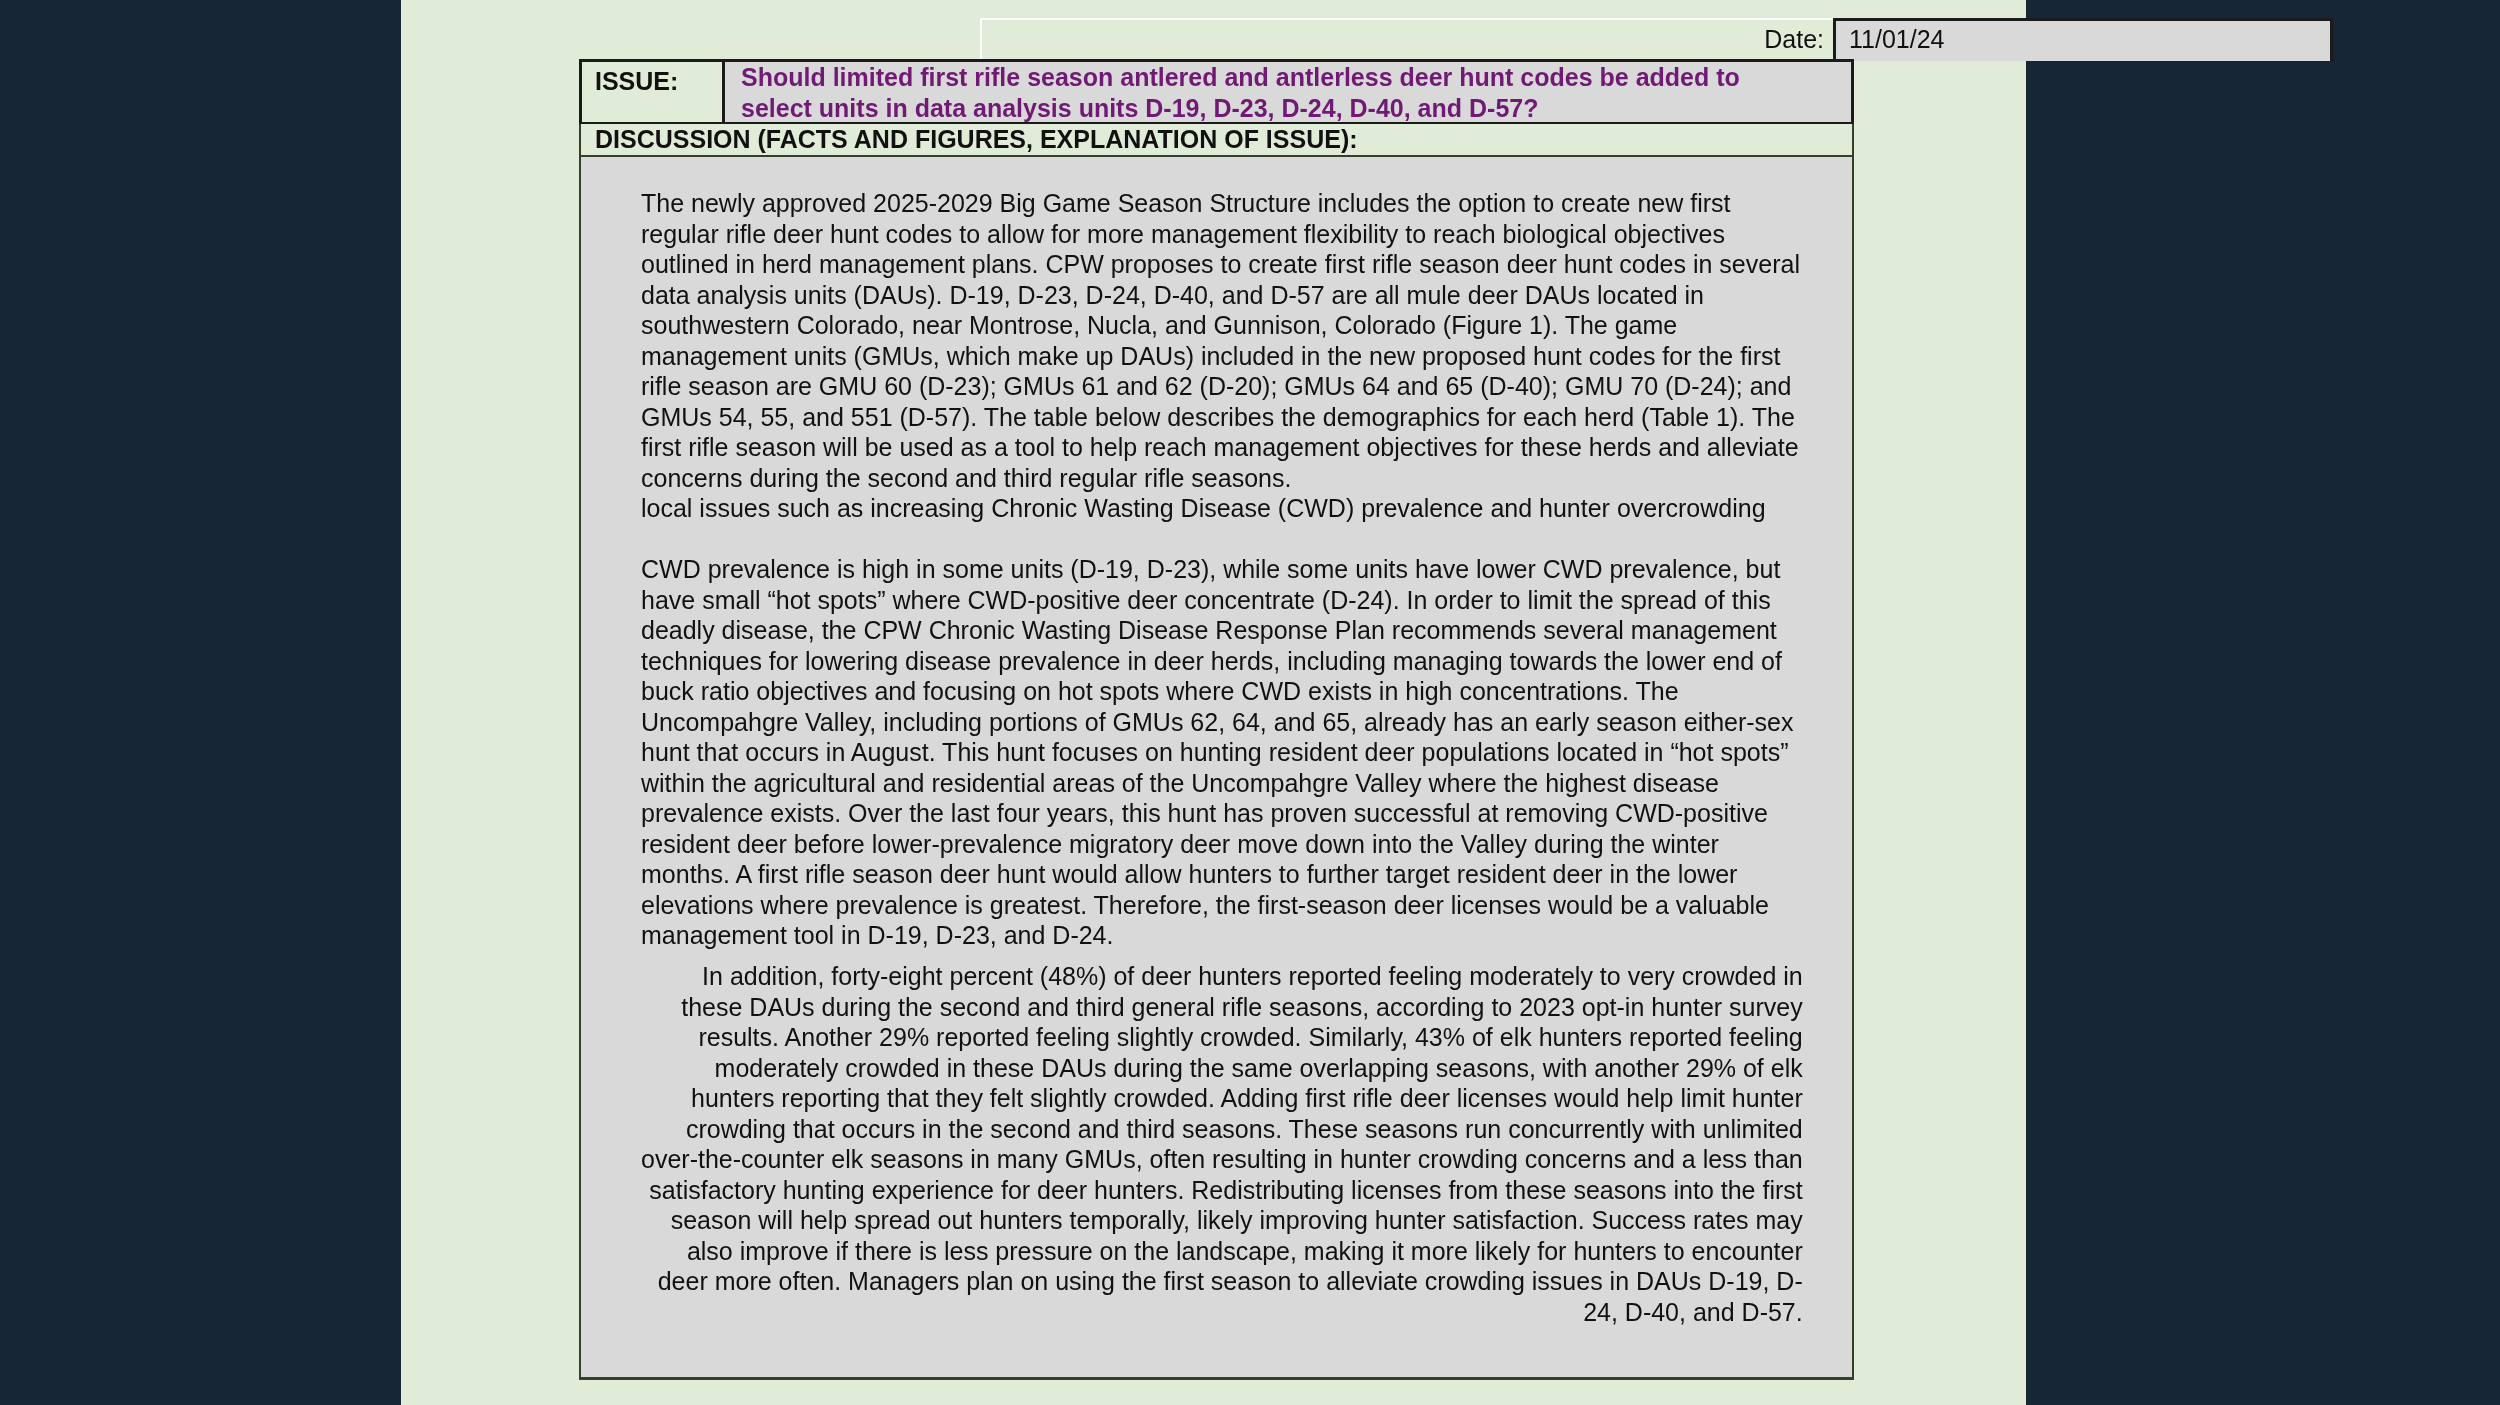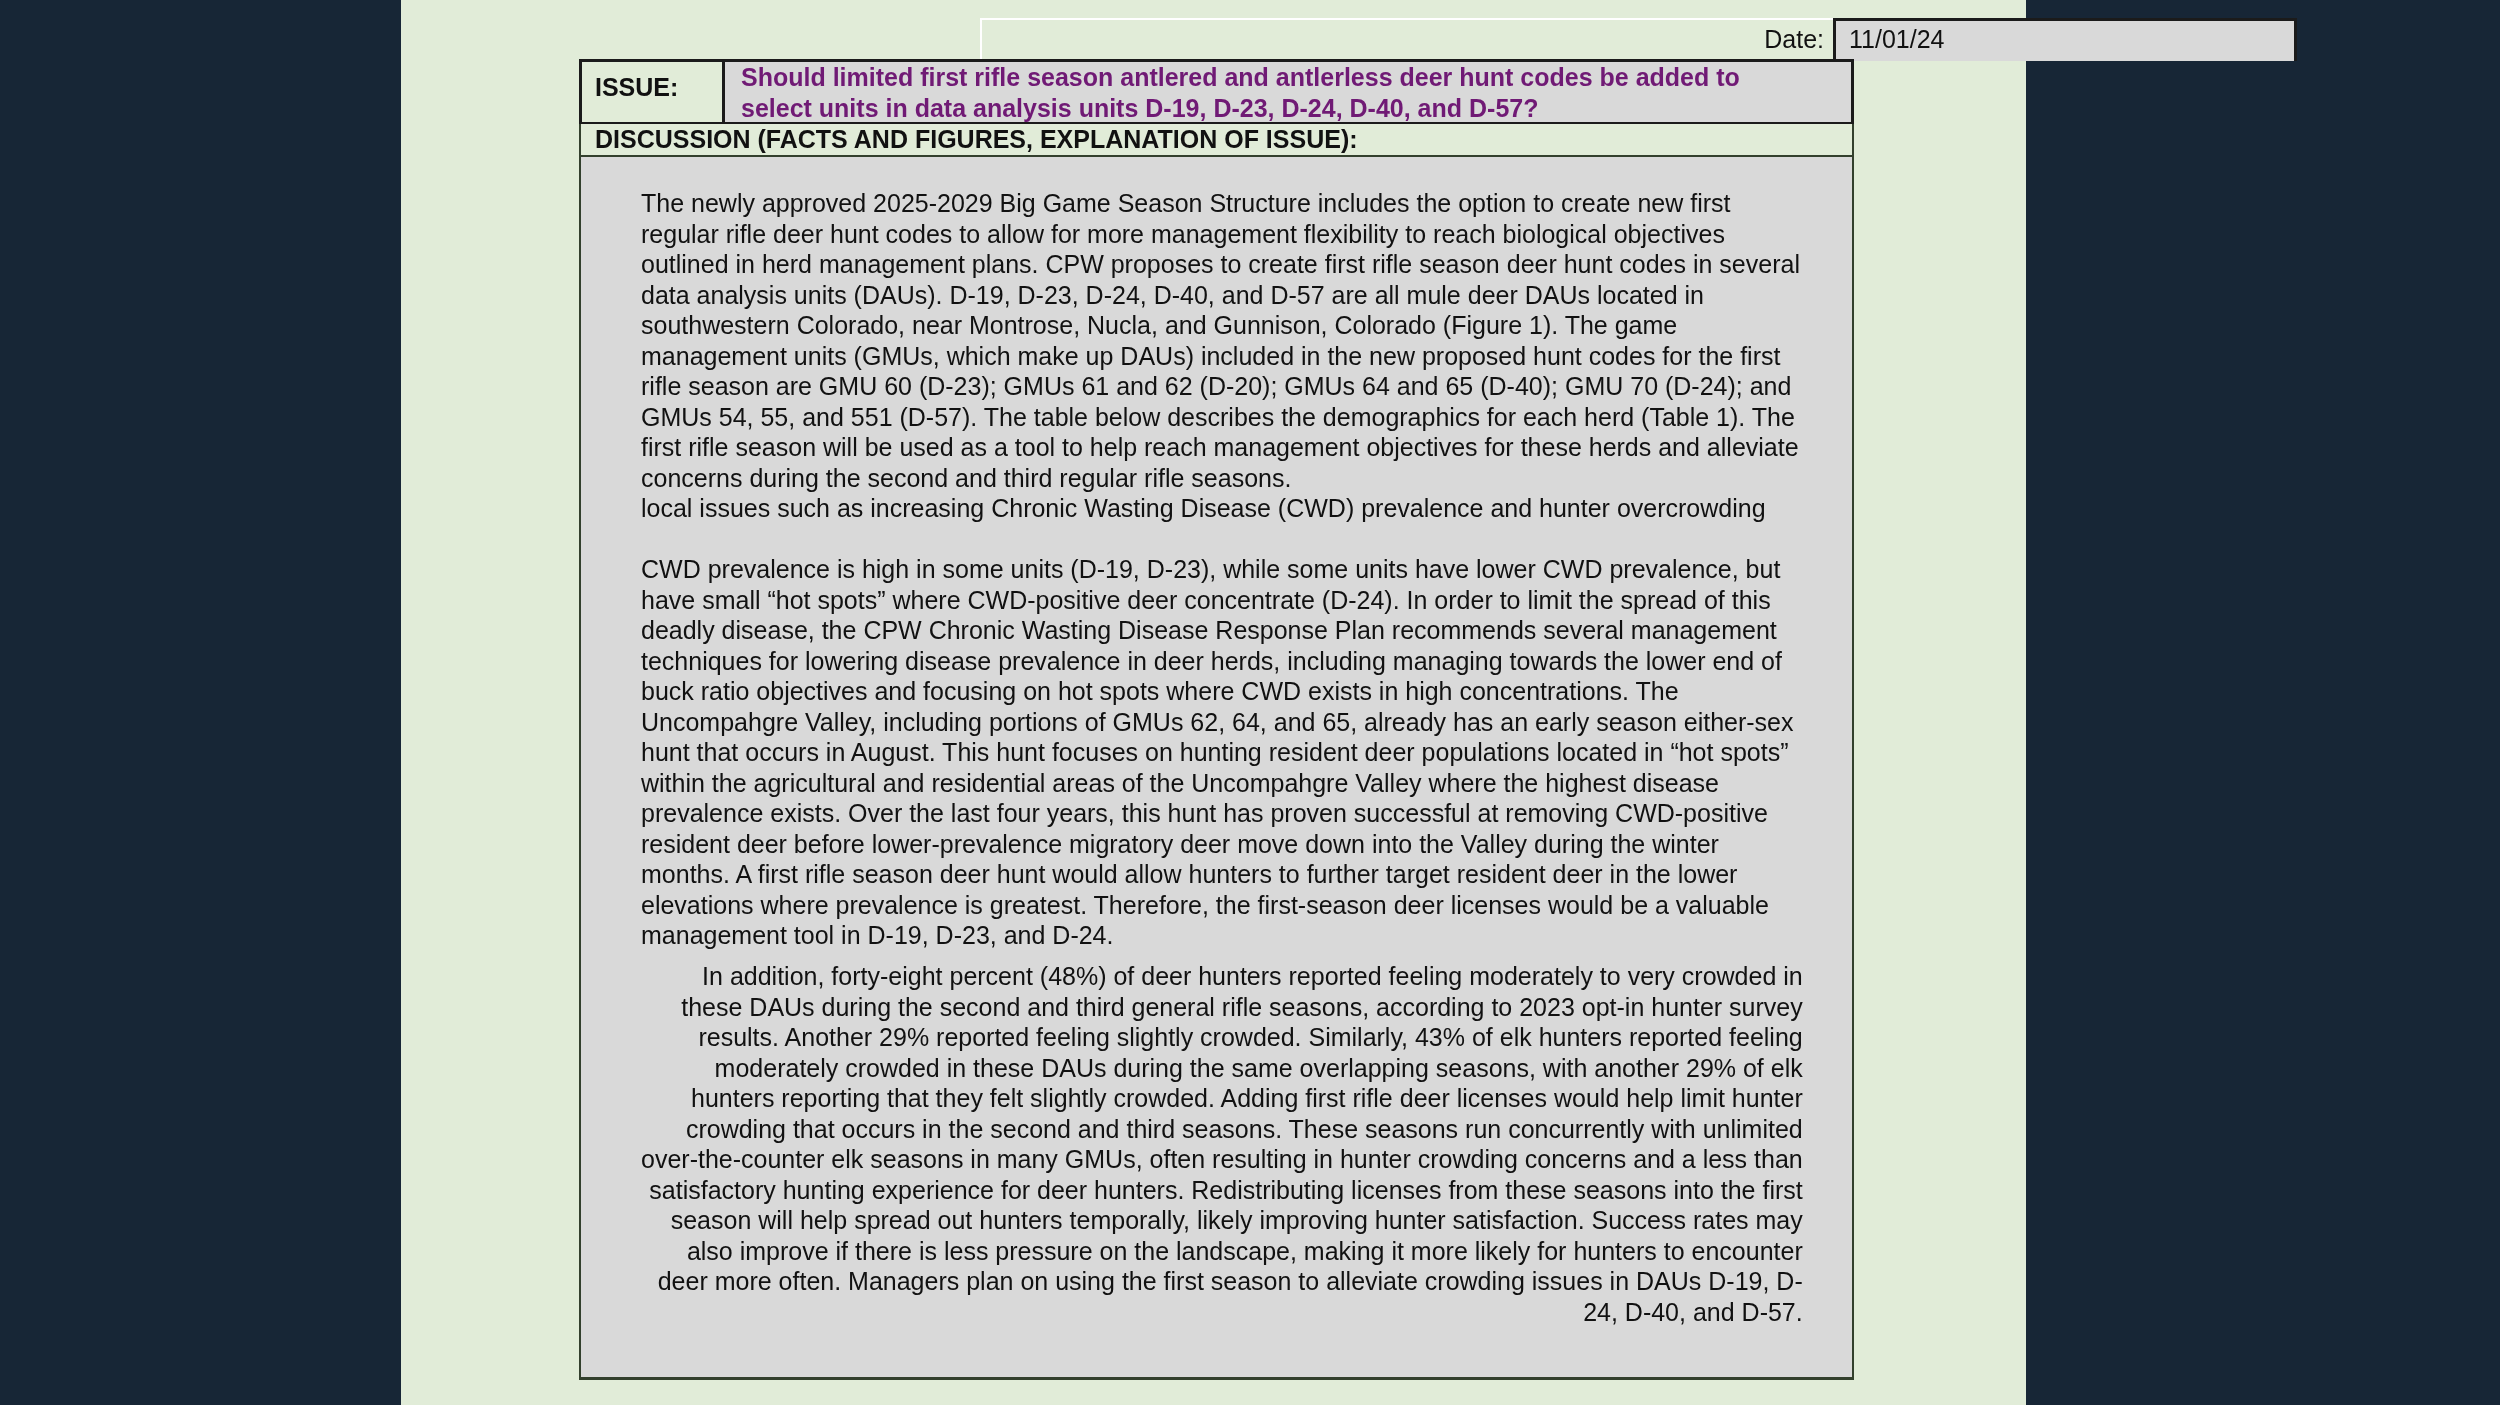--- a/index.html
+++ b/index.html
@@ -26,21 +26,21 @@
   }
   #date-label {
     position: absolute;
     right: 430px; top: 3px;
     font-size: 25px; color: #111;
     line-height: 32px;
   }
   #date-cell {
     position: absolute;
     left: 851px; top: -2px;
-    width: 464px; height: 43px;
+    width: 500px; height: 43px;
     box-sizing: border-box;
     border: 3px solid #1b1b1b;
     border-bottom: none;
     background: #d9d9d9;
   }
   #date-value {
     position: absolute;
     left: 13px; top: 2px;
     font-size: 25px; color: #111;
     line-height: 32px;
@@ -57,21 +57,21 @@
   #issue-label-cell {
     position: absolute;
     left: 0; top: 0;
     width: 143px; height: 100%;
     background: #e1ecd8;
     border-right: 3px solid #1b1b1b;
     box-sizing: border-box;
   }
   #issue-label {
     position: absolute;
-    left: 13px; top: 10px;
+    left: 13px; top: 4px;
     font-size: 25px; font-weight: bold; color: #111;
     line-height: 30px;
   }
   #issue-text {
     position: absolute;
     left: 159px; top: 0px;
     width: 1100px;
     font-size: 25px; font-weight: bold; color: #701a75;
     line-height: 30.5px;
   }

